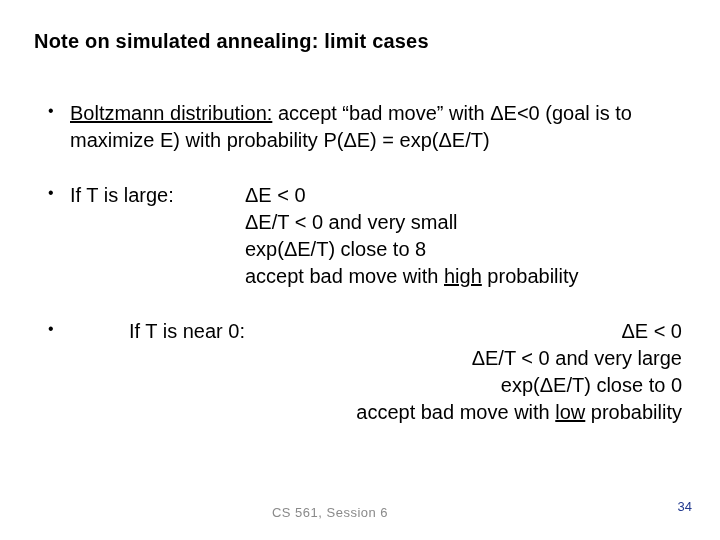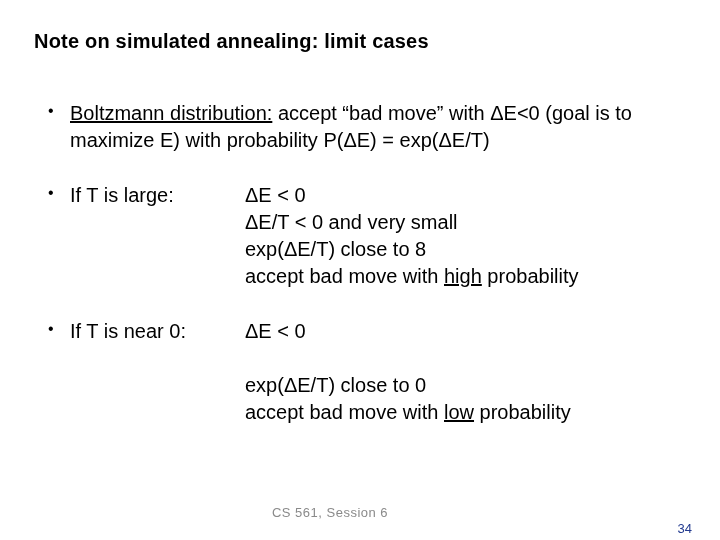--- a/index.html
+++ b/index.html
@@ -98,21 +98,21 @@
     width: 660px;
     text-align: center;
     font-size: 13px;
     color: #8a8a8a;
     letter-spacing: 0.5px;
   }
 
   .pagenum {
     position: absolute;
     right: 28px;
-    bottom: 4px;
+    bottom: 26px;
     font-size: 13px;
     color: #223a8f;
   }
 </style>
 </head>
 <body>
 
 <div class="slide">
 
   <div class="title">Note on simulated annealing: limit cases</div>
@@ -128,25 +128,25 @@
     <div class="bullet row" style="margin-top:28px;">
       <div class="label">If T is large:</div>
       <div class="detail">
         <span>ΔE &lt; 0</span><br>
         <span>ΔE/T &lt; 0 and very small</span><br>
         <span>exp(ΔE/T) close to 8</span><br>
         <span>accept bad move with </span><span class="underline">high</span><span> probability</span>
       </div>
     </div>
 
-    <div class="bullet row" style="margin-top:1px;">
+    <div class="bullet row" style="margin-top:1px;text-align:right;">
       <div class="label">If T is near 0:</div>
       <div class="detail">
         <span>ΔE &lt; 0</span><br>
-        <br>
+        <span>ΔE/T &lt; 0 and very large</span><br>
         <span>exp(ΔE/T) close to 0</span><br>
         <span>accept bad move with </span><span class="underline">low</span><span> probability</span>
       </div>
     </div>
 
   </div>
 
   <div class="footer">CS 561,  Session 6</div>
   <div class="pagenum">34</div>
 

